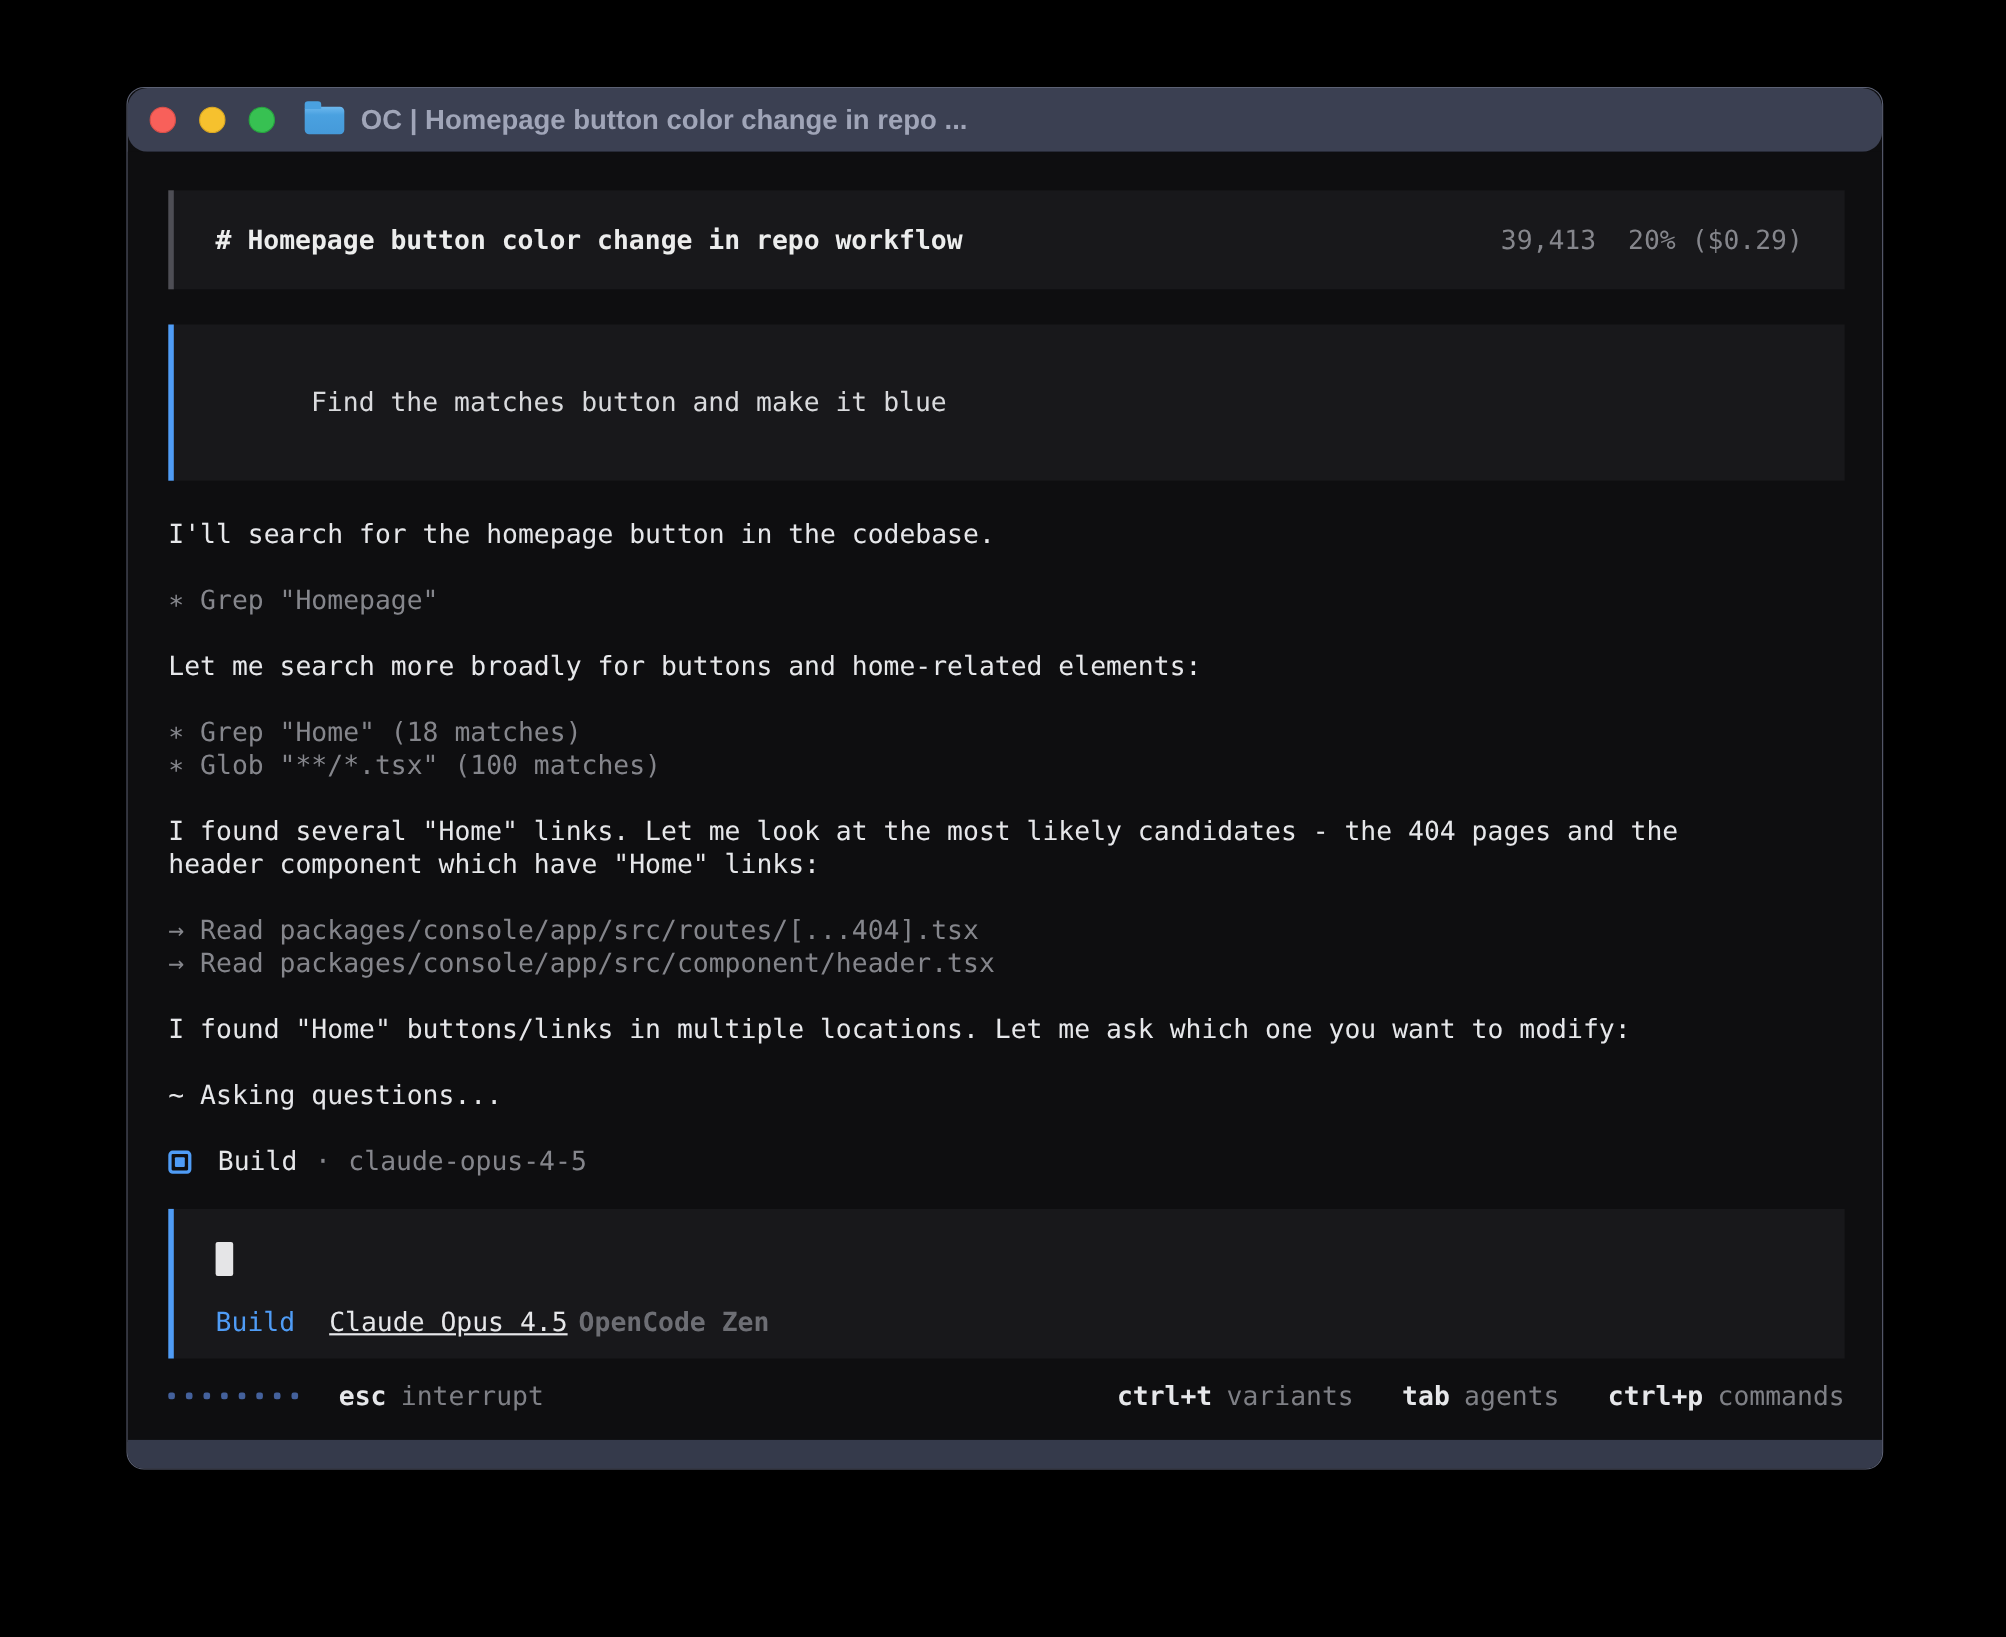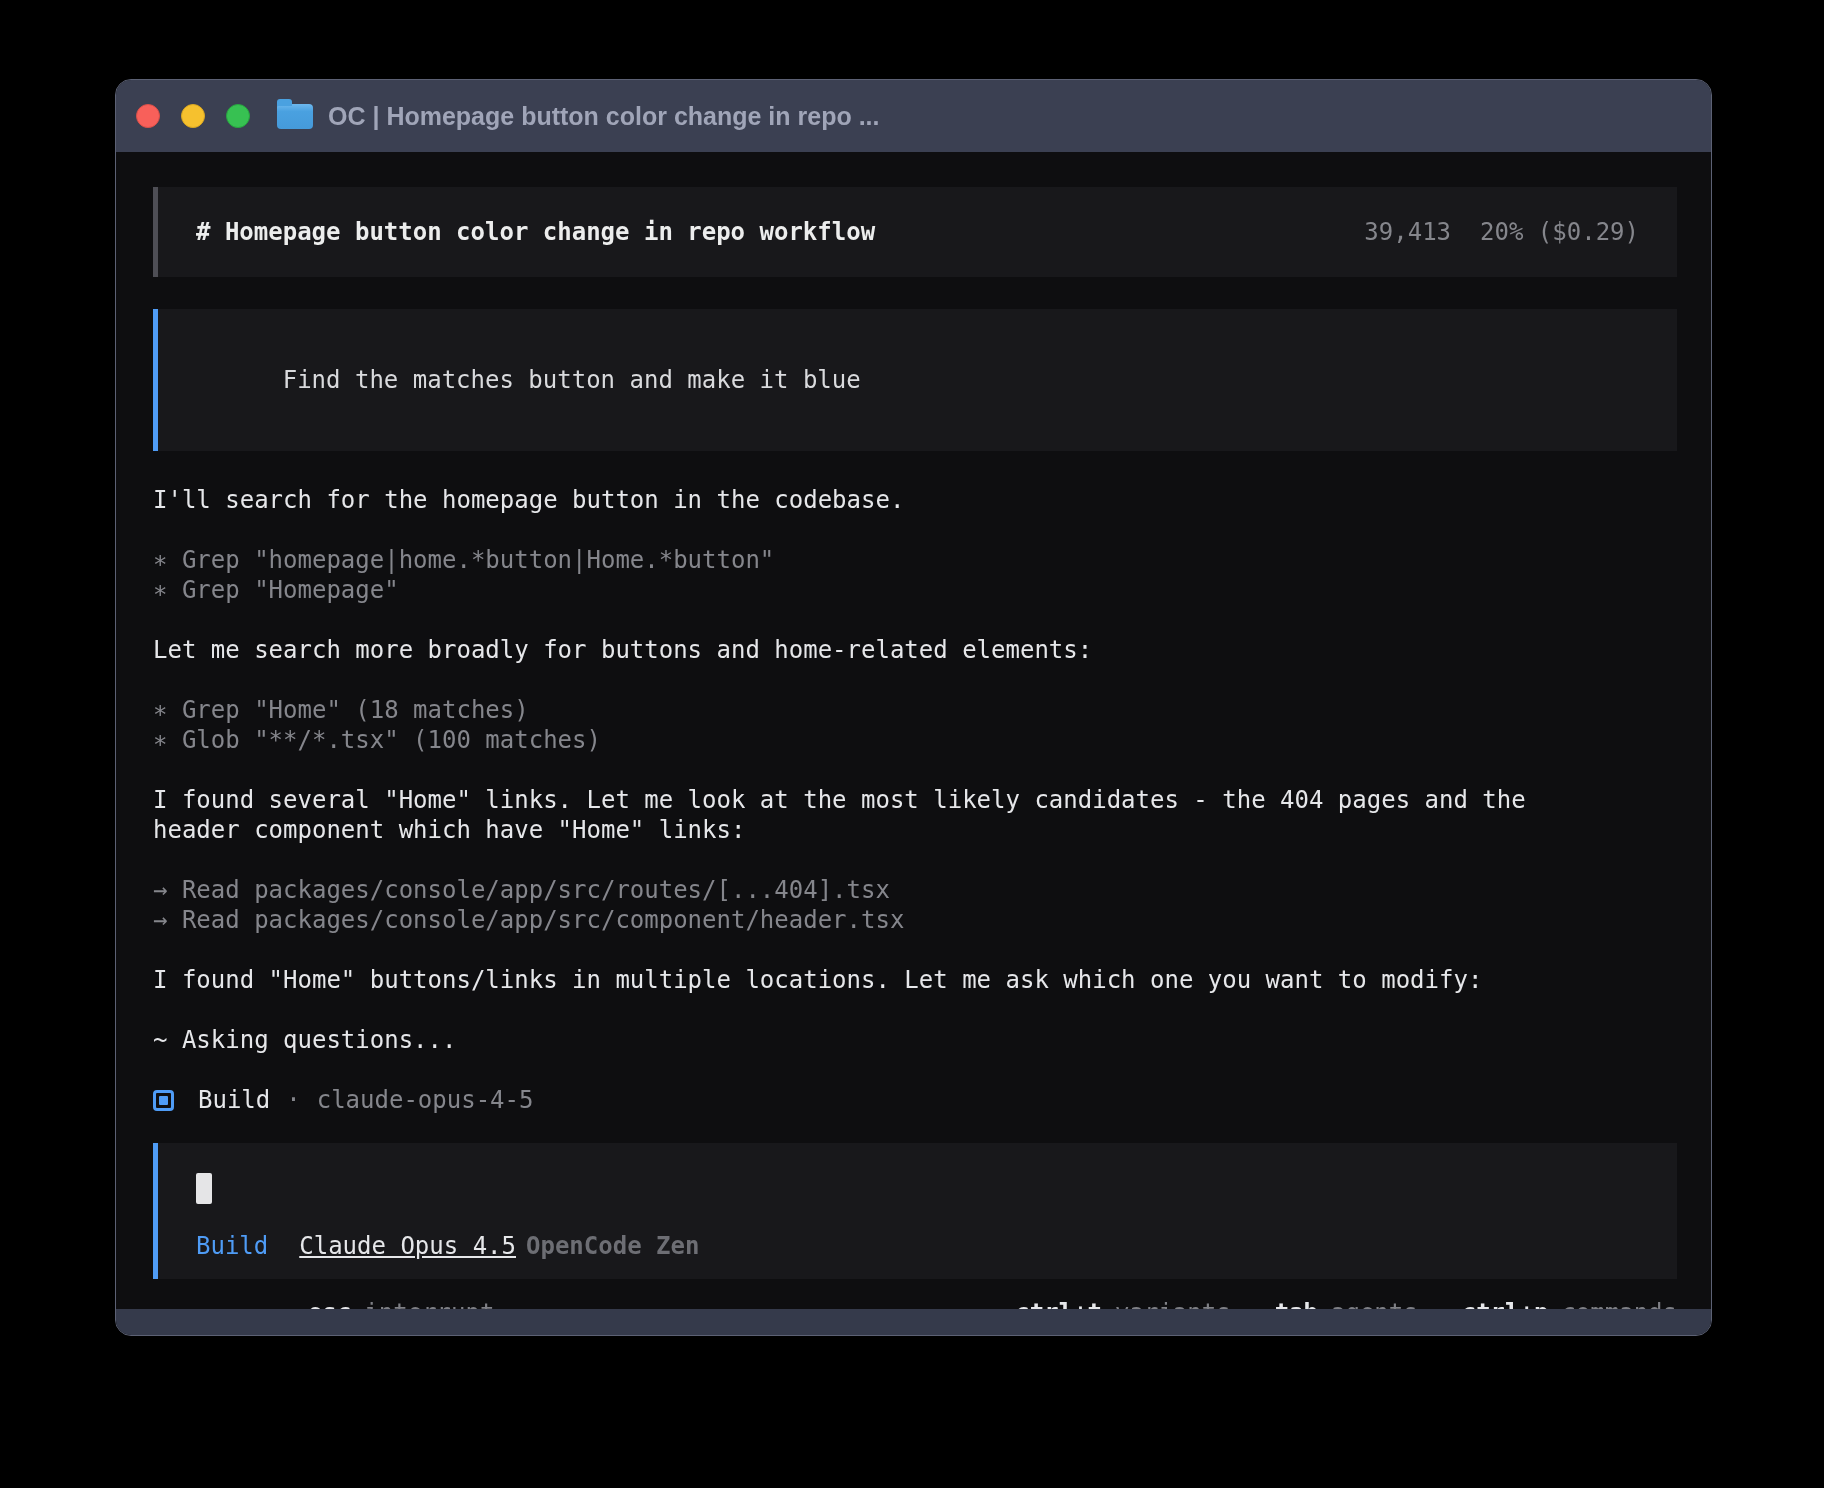--- a/index.html
+++ b/index.html
@@ -23,22 +23,22 @@
   body{position:relative;font-family:"DejaVu Sans Mono","Liberation Mono",monospace;}
 
   .window{
     position:absolute;left:115px;top:79px;width:1597px;height:1257px;
     background:var(--term-bg);
     border:1px solid var(--window-border);
     border-radius:16px;
     overflow:hidden;
   }
   .titlebar{
-    height:72px;background:var(--chrome);
-    display:flex;align-items:center;padding:0 20px;
+    height:58px;background:var(--chrome);
+    display:flex;align-items:center;padding:0 20px;border-radius:18px;
   }
   .traffic-lights{display:flex;align-items:center;gap:21px;}
   .tl{width:24px;height:24px;border-radius:50%;display:inline-block;}
   .tl.red{background:#f8605a;border:1px solid #d94f48;}
   .tl.yellow{background:#f6c12e;border:1px solid #dba821;}
   .tl.green{background:#37c152;border:1px solid #27a53f;}
   .folder-icon{
     position:relative;width:36px;height:25px;margin-left:27px;
     background:linear-gradient(180deg,#6db8ee 0%,#4aa1e0 30%,#459ada 100%);
     border-radius:3px 4px 4px 4px;display:inline-block;
@@ -136,21 +136,20 @@
       </span>
     </div>
 
     <div class="card user-card">
       <span>Find the matches button and make it blue</span>
     </div>
 
     <div class="transcript" id="transcript">
         <div class="line text">I'll search for the homepage button in the codebase.</div>
         <div class="line blank">&nbsp;</div>
-        <div class="line tool">∗ Grep "homepage|home.*button|Home.*button"</div>
         <div class="line tool">∗ Grep "Homepage"</div>
         <div class="line blank">&nbsp;</div>
         <div class="line text">Let me search more broadly for buttons and home-related elements:</div>
         <div class="line blank">&nbsp;</div>
         <div class="line tool">∗ Grep "Home" (18 matches)</div>
         <div class="line tool">∗ Glob "**/*.tsx" (100 matches)</div>
         <div class="line blank">&nbsp;</div>
         <div class="line text">I found several "Home" links. Let me look at the most likely candidates - the 404 pages and the</div>
         <div class="line text">header component which have "Home" links:</div>
         <div class="line blank">&nbsp;</div>

